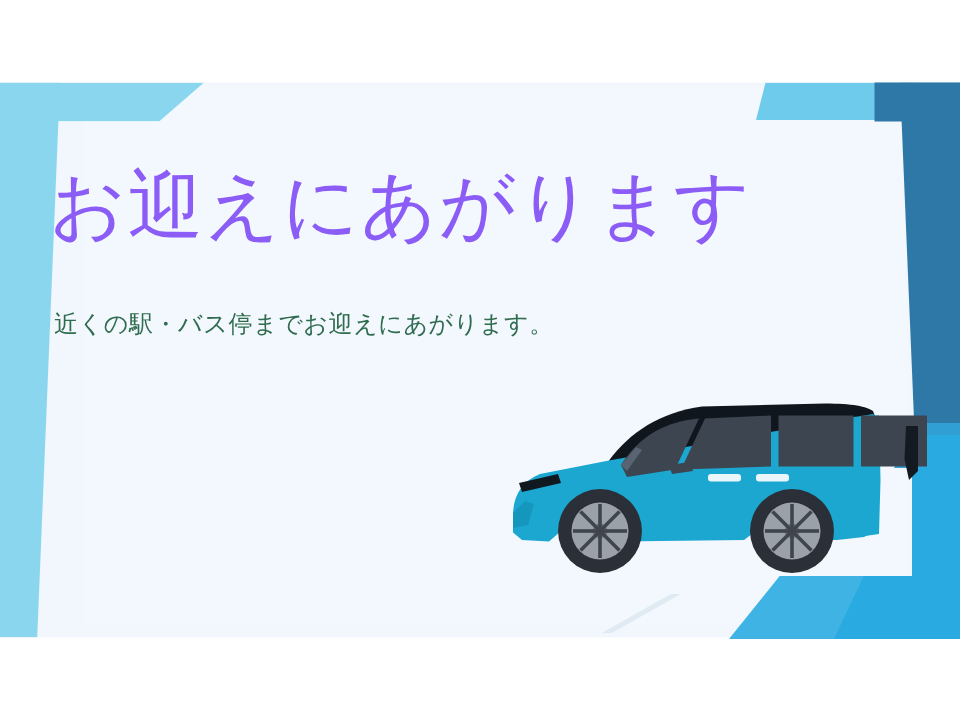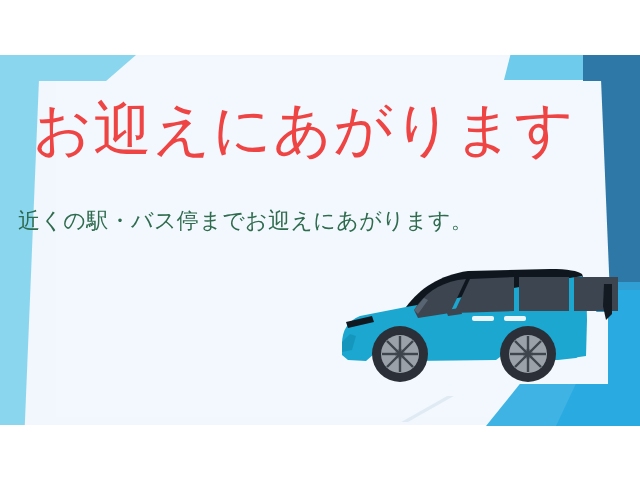--- a/index.html
+++ b/index.html
@@ -130,34 +130,34 @@
     width: 82px;
     height: 26px;
     background: #dfeaf3;
     clip-path: polygon(60% 0%, 68% 0%, 12% 100%, 4% 100%);
   }
 
   
   .headline {
     position: absolute;
     left: 33px;
-    top: 97px;
+    top: 109px;
     font-family: "DejaVu Sans", sans-serif;
-    font-size: 58px;
+    font-size: 50px;
     line-height: 1.12;
     letter-spacing: 1px;
-    color: #ef4444;
+    color: #8b5cf6;
     white-space: nowrap;
   }
   .sub {
     position: absolute;
-    left: 18px;
+    left: 36px;
     top: 203px;
     font-family: "DejaVu Sans", sans-serif;
-    font-size: 22px;
+    font-size: 16px;
     line-height: 1.62;
     letter-spacing: 0.4px;
     color: #2f6b4e;
     white-space: nowrap;
   }
   .sub .line { display: block; }
 
   
   .car {
     position: absolute;

